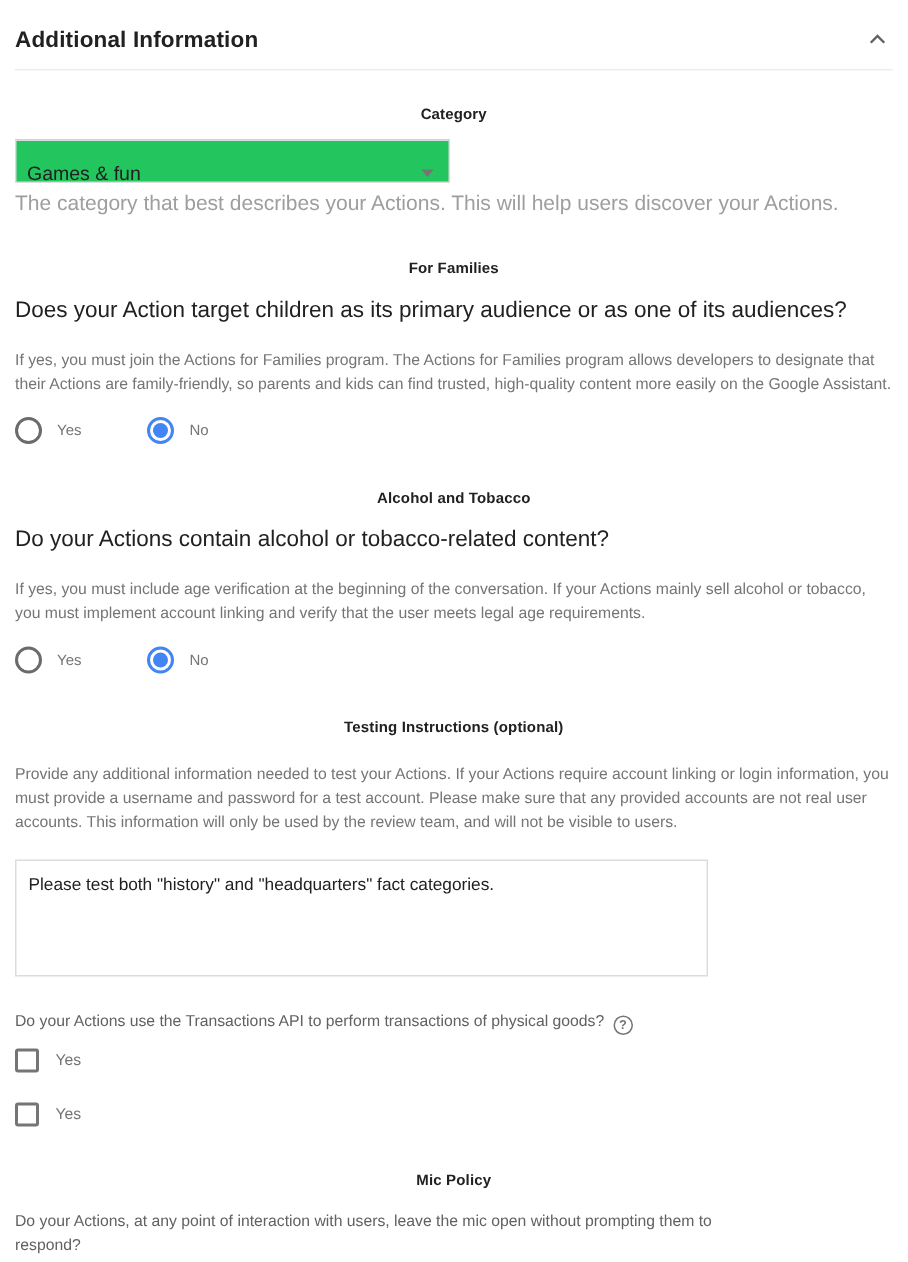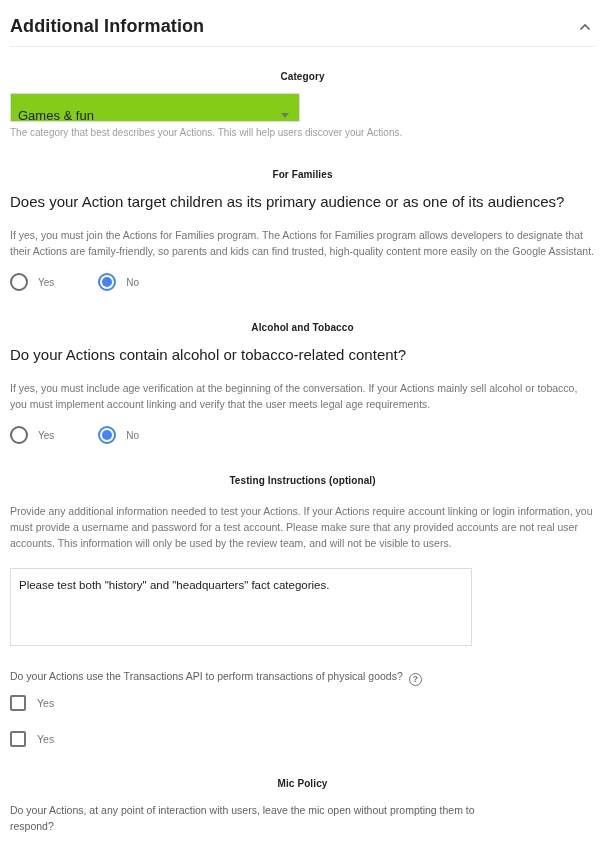--- a/index.html
+++ b/index.html
@@ -11,48 +11,48 @@
     overflow: hidden;
   }
   .page { padding: 0 10px; }
 
   
   .section-header {
     display: flex; align-items: center; justify-content: space-between;
     padding: 15px 0 9px 0;
     border-bottom: 1px solid #ededed;
   }
-  .section-title { font-size: 18px; font-weight: bold; color: #212121; letter-spacing: .1px; }
+  .section-title { font-size: 15px; font-weight: bold; color: #212121; letter-spacing: .1px; }
   .collapse-btn { cursor: pointer; display: flex; align-items: center; padding: 2px 4px; }
 
   
   .field-label {
     font-size: 10px; font-weight: bold; color: #212121; letter-spacing: .1px; text-align: center;
   }
   .lbl-category { margin-top: 24px; }
   .lbl-group { margin-top: 31px; }
 
   
   .select-box {
     margin-top: 11px;
     width: 290px; height: 29px;
     border: 1px solid #dadce0;
     display: flex; align-items: center; justify-content: space-between;
     padding: 16px 10px 0 7px;
     cursor: pointer;
-    background: #84cc16;
+    background: #22c55e;
   }
   .select-value { font-size: 13px; color: #212121; }
   .select-arrow {
     width: 0; height: 0;
     border-left: 4.5px solid transparent;
     border-right: 4.5px solid transparent;
     border-top: 5px solid #757575;
   }
-  .helper-text { margin-top: 5px; font-size: 10px; color: #9e9e9e; }
+  .helper-text { margin-top: 5px; font-size: 14px; color: #9e9e9e; }
 
   
   .question-dark { margin-top: 13px; font-size: 15px; color: #212121; max-width: 590px; }
   .question-gray { margin-top: 13px; font-size: 10.5px; color: #616161; max-width: 590px; line-height: 16px; }
   .question-gray.narrow { max-width: 478px; }
   .desc-text { margin-top: 17px; font-size: 10.5px; color: #757575; line-height: 16px; max-width: 590px; }
 
   
   .radio-row { margin-top: 14px; display: flex; align-items: center; }
   .radio-opt { display: flex; align-items: center; cursor: pointer; margin-right: 44px; }

